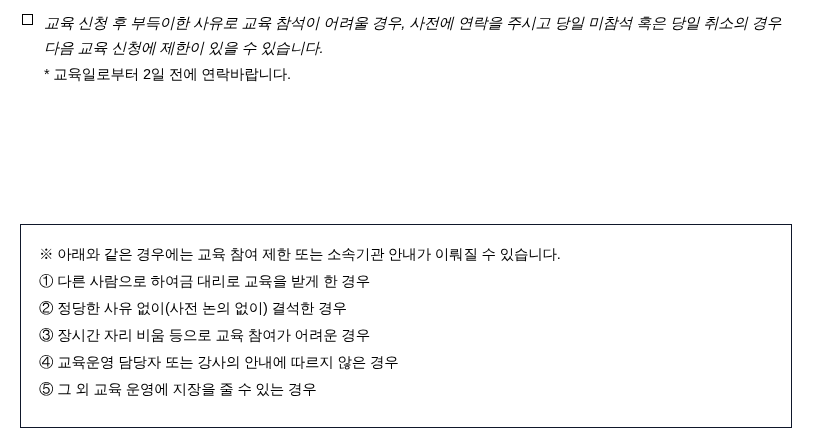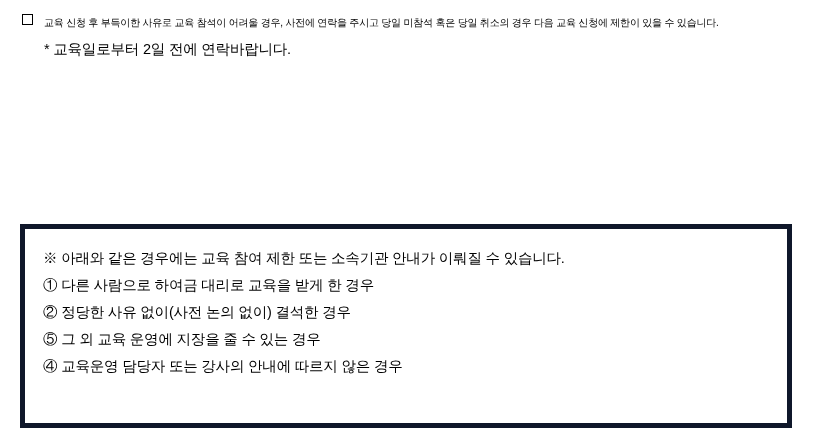--- a/index.html
+++ b/index.html
@@ -37,42 +37,43 @@
     position: absolute;
     left: 0;
     top: 4px;
     width: 11px;
     height: 11px;
     border: 1px solid #000;
     box-sizing: border-box;
     display: inline-block;
   }
   .line {
-    font-size: 10px;
+    font-size: 15px;
     line-height: 25px;
     letter-spacing: -0.2px;
     word-break: keep-all;
     white-space: pre-wrap;
+    font-style: italic;
   }
   .sub-line {
     font-size: 14.5px;
     line-height: 25px;
     letter-spacing: -0.2px;
     padding-left: 22px;
     margin-bottom: 12px;
   }
 
   
   .box {
     position: absolute;
     left: 20px;
     top: 224px;
     width: 772px;
     height: 204px;
-    border: 5px solid #0f172a;
+    border: 1px solid #0f172a;
     box-sizing: border-box;
     padding: 16px 18px 0 18px;
   }
   .box-line {
     font-size: 14.5px;
     line-height: 27px;
     letter-spacing: -0.2px;
     white-space: pre-wrap;
     word-break: keep-all;
   }
@@ -88,17 +89,18 @@
       <div class="line">교육 신청 후 부득이한 사유로 교육 참석이 어려울 경우, 사전에 연락을 주시고 당일 미참석 혹은 당일 취소의 경우 다음 교육 신청에 제한이 있을 수 있습니다.</div>
     </li>
     <div class="sub-line">* 교육일로부터 2일 전에 연락바랍니다.</div>
 
   </ul>
 
   <div class="box">
     <div class="box-line">※ 아래와 같은 경우에는 교육 참여 제한 또는 소속기관 안내가 이뤄질 수 있습니다.</div>
     <div class="box-line">① 다른 사람으로 하여금 대리로 교육을 받게 한 경우</div>
     <div class="box-line">② 정당한 사유 없이(사전 논의 없이) 결석한 경우</div>
+    <div class="box-line">③ 장시간 자리 비움 등으로 교육 참여가 어려운 경우</div>
+    <div class="box-line">④ 교육운영 담당자 또는 강사의 안내에 따르지 않은 경우</div>
     <div class="box-line">⑤ 그 외 교육 운영에 지장을 줄 수 있는 경우</div>
-    <div class="box-line">④ 교육운영 담당자 또는 강사의 안내에 따르지 않은 경우</div>
   </div>
 
 </div>
 
 </body></html>

